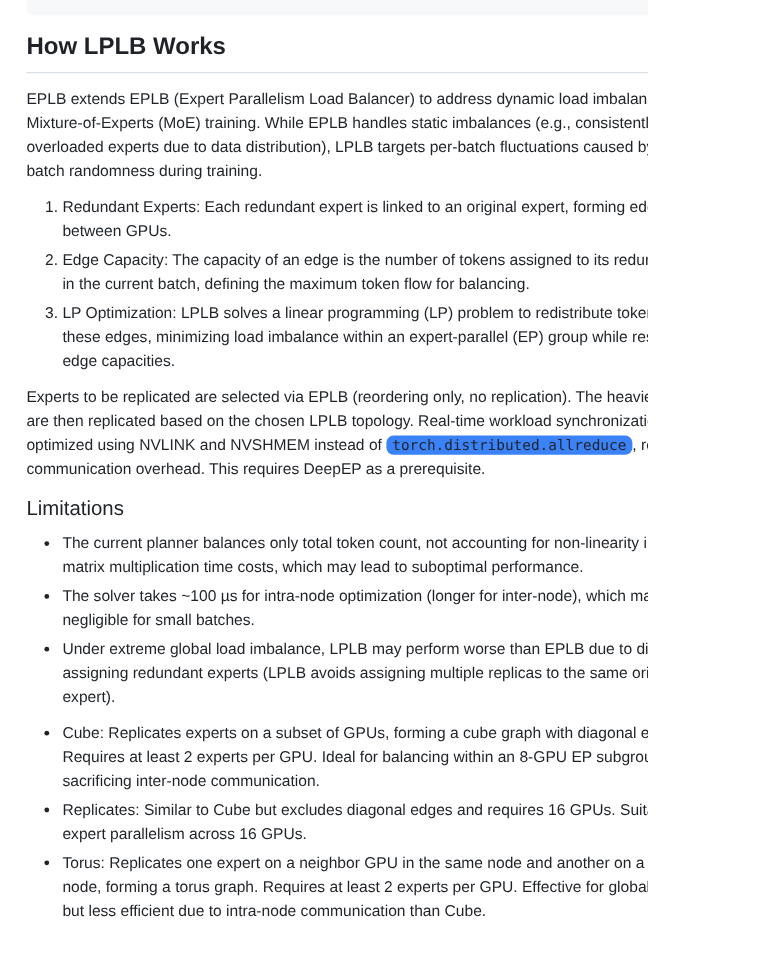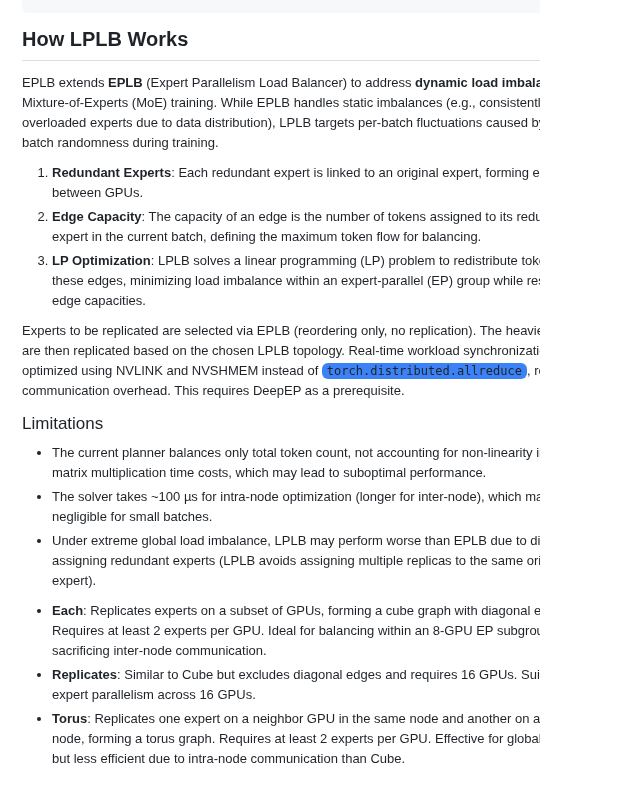--- a/index.html
+++ b/index.html
@@ -44,21 +44,21 @@
     font-weight: 400;
     margin: 12px 0 8px 0;
   }
   .md p { margin: 0 0 10px 0; }
   .md ol, .md ul {
     margin: 0 1px 10px 0;
     padding-left: 30px;
   }
   .md li { margin-top: 0; }
   .md li + li { margin-top: 4px; }
-  .md strong { font-weight: 700; }
+  .md strong { font-weight: 400; }
   .md code {
     font-family: "DejaVu Sans Mono", "Liberation Mono", monospace;
     font-size: 12px;
     background: #3b82f6;
     padding: 1px 5px;
     border-radius: 6px;
     white-space: nowrap;
   }
 </style>
 </head>
@@ -85,19 +85,19 @@
     <h3>Limitations</h3>
 
     <ul>
       <li>The current planner balances only total token count, not accounting for non-linearity in grouped matrix multiplication time costs, which may lead to suboptimal performance.</li>
       <li>The solver takes ~100 µs for intra-node optimization (longer for inter-node), which may be non-negligible for small batches.</li>
       <li>Under extreme global load imbalance, LPLB may perform worse than EPLB due to differences in assigning redundant experts (LPLB avoids assigning multiple replicas to the same original expert).</li>
     </ul>
 
 
     <ul>
-      <li><strong>Each</strong><span>: Replicates experts on a subset of GPUs, forming a cube graph with diagonal edges. Requires at least 2 experts per GPU. Ideal for balancing within an 8-GPU EP subgroup without sacrificing inter-node communication.</span></li>
+      <li><strong>Cube</strong><span>: Replicates experts on a subset of GPUs, forming a cube graph with diagonal edges. Requires at least 2 experts per GPU. Ideal for balancing within an 8-GPU EP subgroup without sacrificing inter-node communication.</span></li>
       <li><strong>Replicates</strong><span>: Similar to Cube but excludes diagonal edges and requires 16 GPUs. Suitable for expert parallelism across 16 GPUs.</span></li>
       <li><strong>Torus</strong><span>: Replicates one expert on a neighbor GPU in the same node and another on a neighbor node, forming a torus graph. Requires at least 2 experts per GPU. Effective for global balancing but less efficient due to intra-node communication than Cube.</span></li>
     </ul>
 
   </div>
 </div>
 
 </body></html>

